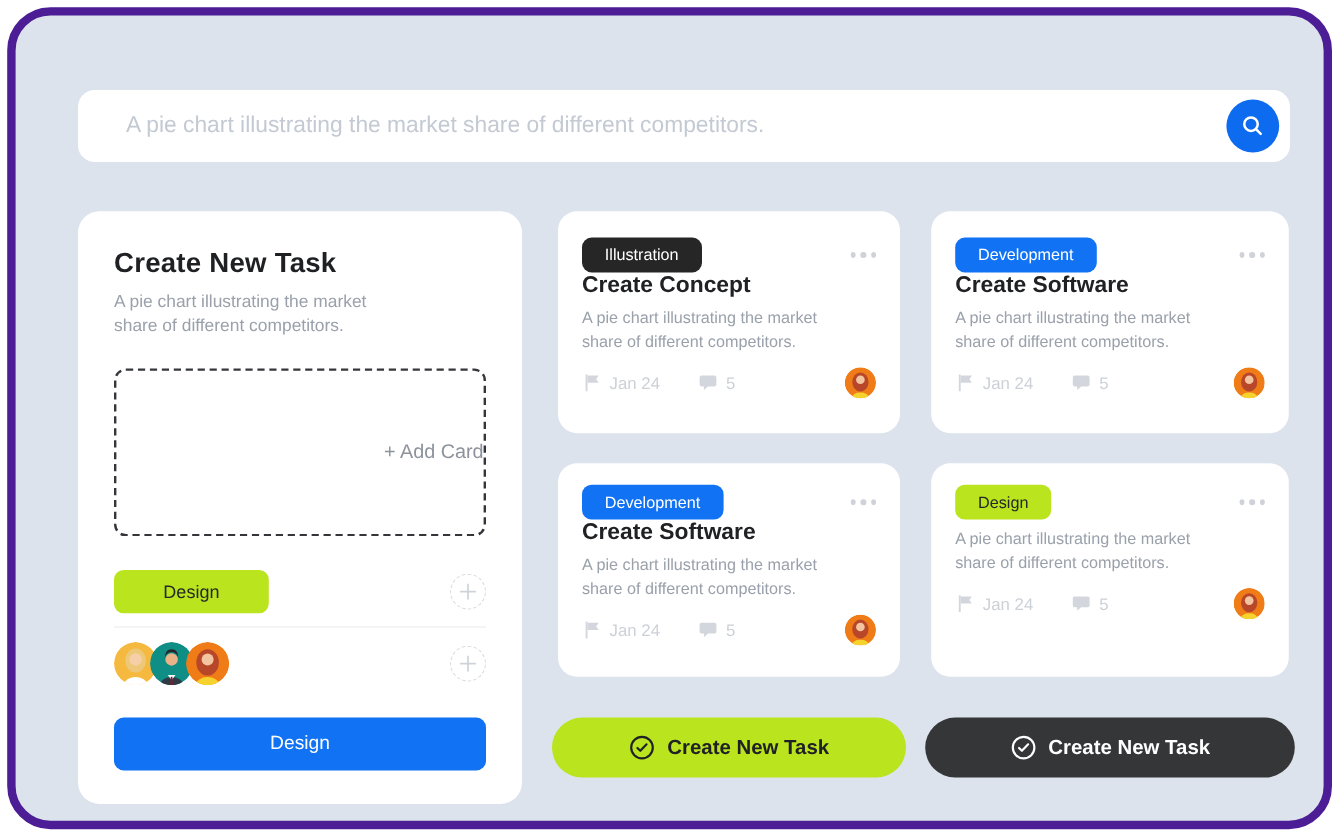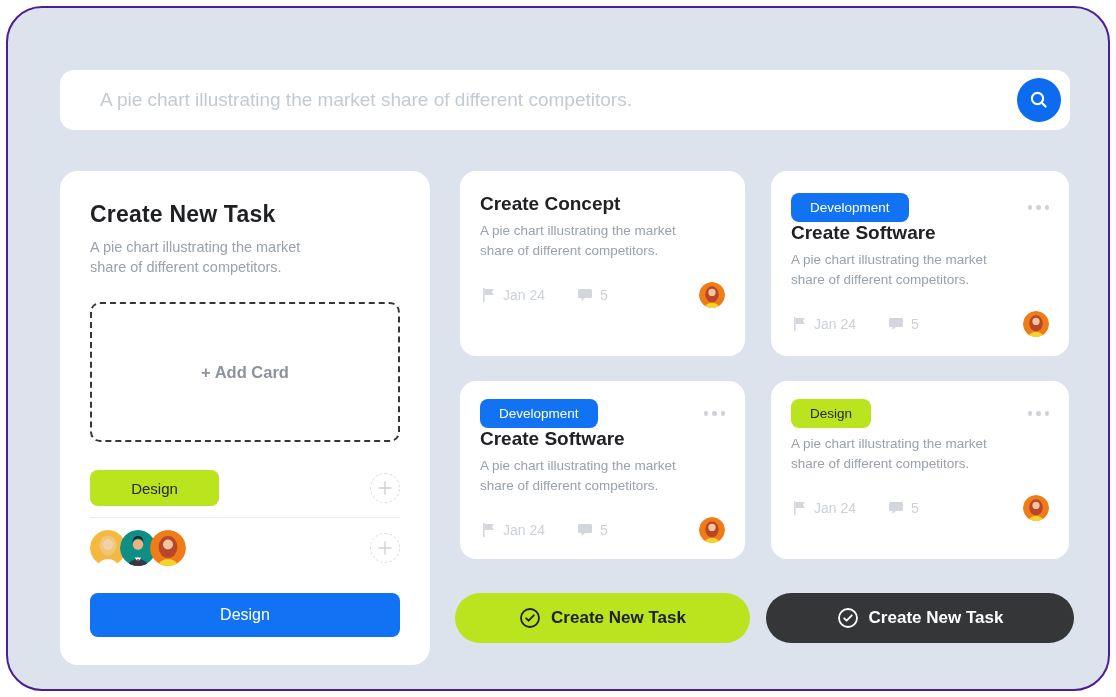--- a/index.html
+++ b/index.html
@@ -1,38 +1,38 @@
 <!DOCTYPE html>
 <html><head>
 <meta charset="utf-8">
 <style>
   * { margin:0; padding:0; box-sizing:border-box; }
   html,body { width:1116px; height:697px; background:#ffffff; overflow:hidden;
               font-family:"Liberation Sans", sans-serif; }
   .frame { position:absolute; left:6px; top:6px; width:1104px; height:685px;
-           border:2px solid #4c1d95; border-radius:36px; background:#dce3ed; }
+           border:7px solid #4c1d95; border-radius:36px; background:#dce3ed; }
 
   
   .search-bar { position:absolute; left:52px; top:62px; width:1010px; height:60px;
                 background:#ffffff; border-radius:14px; display:flex; align-items:center;
                 padding:0 9px 0 40px; }
   .search-input { flex:1; border:none; outline:none; font-size:19px; color:#5a6472;
                   font-family:"Liberation Sans", sans-serif; background:transparent; }
   .search-input::placeholder { color:#c3cad3; }
   .search-btn { width:44px; height:44px; border-radius:50%; background:#0d6bf0; border:none;
                 display:flex; align-items:center; justify-content:center; cursor:pointer; }
 
   
   .composer { position:absolute; left:52px; top:163px; width:370px; height:494px;
               background:#ffffff; border-radius:18px; padding:30px; }
   .composer-title { font-size:23px; font-weight:700; color:#1f2023; letter-spacing:.2px; }
   .composer-desc { margin-top:9px; font-size:14.5px; line-height:20px; color:#9aa1ab;
                    max-width:240px; }
   .add-card { margin-top:25px; height:140px; border:2px dashed #35363a; border-radius:10px;
-              display:flex; align-items:center; justify-content:center; cursor:pointer;font-weight:bold; }
+              display:flex; align-items:center; justify-content:flex-end; cursor:pointer; }
   .add-card-label { font-size:16.5px; color:#8d939c; }
   .row { display:flex; align-items:center; justify-content:space-between; }
   .tag-row { margin-top:28px; }
   .chip-lime-lg { width:129px; height:36px; background:#b9e41e; color:#26282a; border:none;
                   border-radius:8px; font-size:15px; font-family:"Liberation Sans",sans-serif;
                   cursor:pointer; }
   .plus-circle { width:30px; height:30px; border-radius:50%; border:1.6px dashed #d9dde3;
                  color:#cdd2d9; background:transparent; display:flex; align-items:center;
                  justify-content:center; cursor:pointer; }
   .divider { margin-top:11px; border-top:1px solid #ededef; }
@@ -54,21 +54,21 @@
   .card-grid .task-card:nth-child(n+3) { height:178px; padding-top:18px; }
   .card-head { display:flex; align-items:center; justify-content:space-between; }
   .tag-chip { height:29px; padding:0 19px; border-radius:8px; font-size:13.5px;
               display:inline-flex; align-items:center; }
   .dots { display:flex; gap:4px; border:none; background:transparent; cursor:pointer;
           padding:4px 0; }
   .dots i { width:4.5px; height:4.5px; border-radius:50%; background:#cfd3d9; }
   .card-title { font-size:19px; font-weight:700; color:#202124; }
   .card-desc { margin-top:6px; font-size:13.5px; line-height:20px; color:#9aa1ab;
                max-width:205px; }
-  .card-foot { margin-top:21px; display:flex; align-items:center; }
+  .card-foot { margin-top:11px; display:flex; align-items:center; }
   .meta { display:flex; align-items:center; gap:7px; color:#ccd1d8; font-size:14px; }
   .meta + .meta { margin-left:32px; }
   .card-foot .avatar-sm { margin-left:auto; }
 
   
   .cta-row { margin-top:34px; display:grid; grid-template-columns:285px 298px;
              column-gap:26px; }
   .cta { height:50px; border:none; border-radius:25px; display:flex; align-items:center;
          justify-content:center; gap:10px; font-size:17px; font-weight:700;
          font-family:"Liberation Sans",sans-serif; cursor:pointer; width:calc(100% + 10px);
@@ -152,20 +152,28 @@
       </button>
     </div>
 
     <button class="submit-btn">Design</button>
   </div>
 
   <div class="board">
     <div class="card-grid">
 
       <div class="task-card">
+        <div class="card-head">
+          <span class="tag-chip" style="background: rgb(38, 38, 38); color: rgb(255, 255, 255);">Illustration</span>
+          <button class="dots">
+              <i></i>
+              <i></i>
+              <i></i>
+            </button>
+        </div>
         <div class="card-title">Create Concept</div>
         <div class="card-desc">A pie chart illustrating the market share of different competitors.</div>
         <div class="card-foot">
           <span class="meta">
             <span style="display:flex">
               <svg width="16" height="16" viewBox="0 0 16 16" fill="#d3d7dd">
                   <path d="M3 1h1.6v14H3z"></path>
                   <path d="M4.6 2h9.4l-2.2 3 2.2 3H4.6z"></path>
                 </svg>
             </span>

